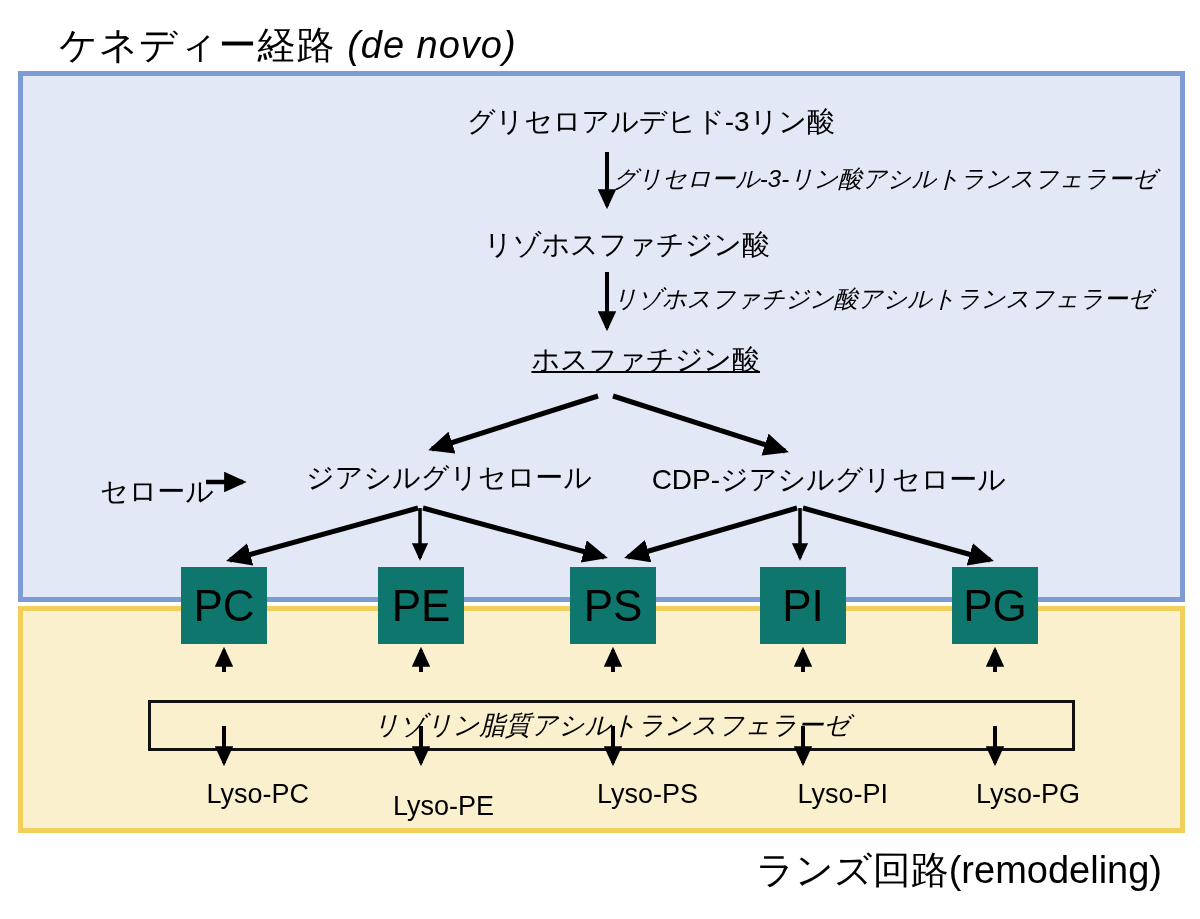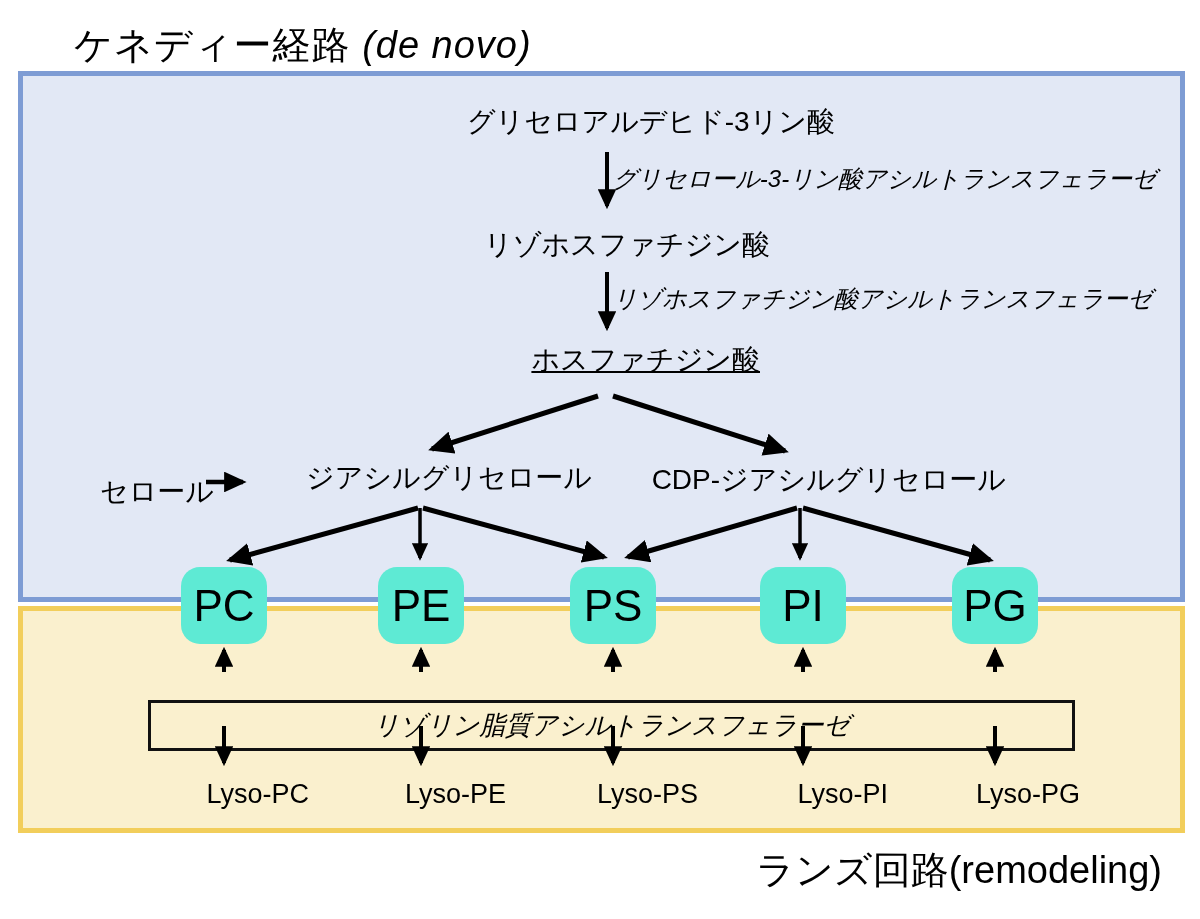--- a/index.html
+++ b/index.html
@@ -13,57 +13,57 @@
   
   #kennedy-region{
     left:18px;top:71px;width:1167px;height:531px;
     background:#E2E8F5;border:5px solid #7E9CD4;
   }
   #lands-region{
     left:18px;top:606px;width:1167px;height:227px;
     background:#FAF0CE;border:5px solid #F2CE5B;
   }
   
-  #diagram-title{left:74px;top:20px;font-size:38px;letter-spacing:1px;}
+  #diagram-title{left:59px;top:20px;font-size:38px;letter-spacing:1px;}
   #diagram-title .it{font-style:italic;}
   #lands-title{right:38px;top:845px;font-size:38px;}
   
   .node{font-size:28px;white-space:nowrap;}
   #node-g3p{left:415px;top:103px;width:420px;}
   #node-lpa{left:450px;top:226px;width:320px;}
   #node-pa{left:460px;top:341px;width:300px;text-decoration:underline;}
   #node-tag{left:24px;top:444px;width:190px;line-height:1.15;}
   #node-dag{left:250px;top:459px;width:342px;}
   #node-cdpdag{left:606px;top:461px;width:400px;}
   
   .enzyme{font-style:italic;font-size:24px;white-space:nowrap;}
   #enzyme-gpat{left:613px;top:163px;}
   #enzyme-lpaat{left:613px;top:283px;}
   
   .pl-box{
-    top:567px;width:86px;height:77px;background:#5eead4;
+    top:567px;width:86px;height:77px;background:#0f766e;
     display:flex;align-items:center;justify-content:center;
-    font-size:44px;letter-spacing:0px;border-radius:19px;
+    font-size:44px;letter-spacing:0px;
   }
   #pl-pc{left:181px;}
   #pl-pe{left:378px;}
   #pl-ps{left:570px;}
   #pl-pi{left:760px;}
   #pl-pg{left:952px;}
   
   #lplat-box{
     left:148px;top:700px;width:927px;height:51px;
     background:#FAF0CE;border:3px solid #111;
     display:flex;align-items:center;justify-content:center;
     font-style:italic;font-size:26px;
   }
   
   .lyso{top:779px;width:170px;font-size:27px;}
   #lyso-pc{left:139px;}
-  #lyso-pe{left:336px;}
+  #lyso-pe{left:324px;margin-top:12px;}
   #lyso-ps{left:528px;}
   #lyso-pi{left:718px;}
   #lyso-pg{left:910px;}
   #arrow-layer{left:0;top:0;width:1200px;height:919px;pointer-events:none;}
 </style>
 </head>
 <body>
 
 <div class="abs" id="kennedy-region"></div>
 <div class="abs" id="lands-region"></div>

